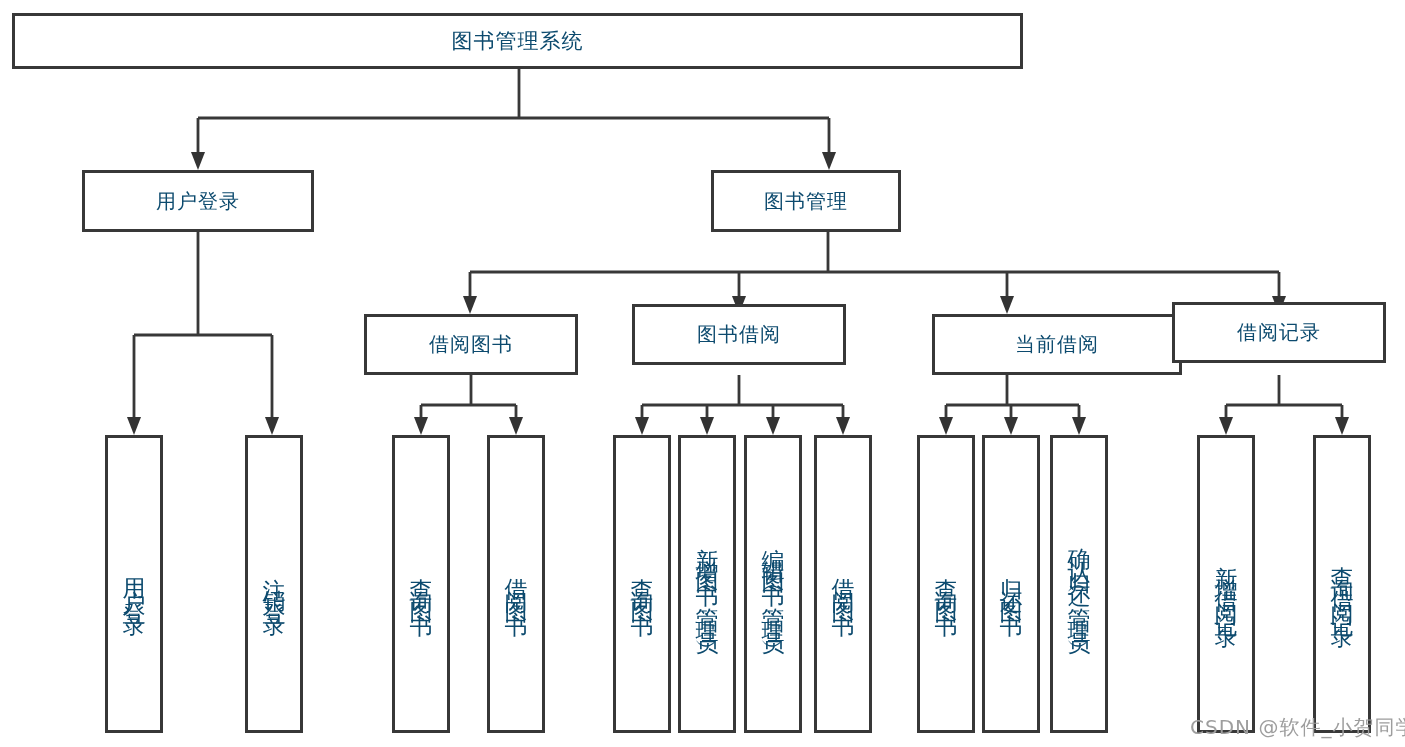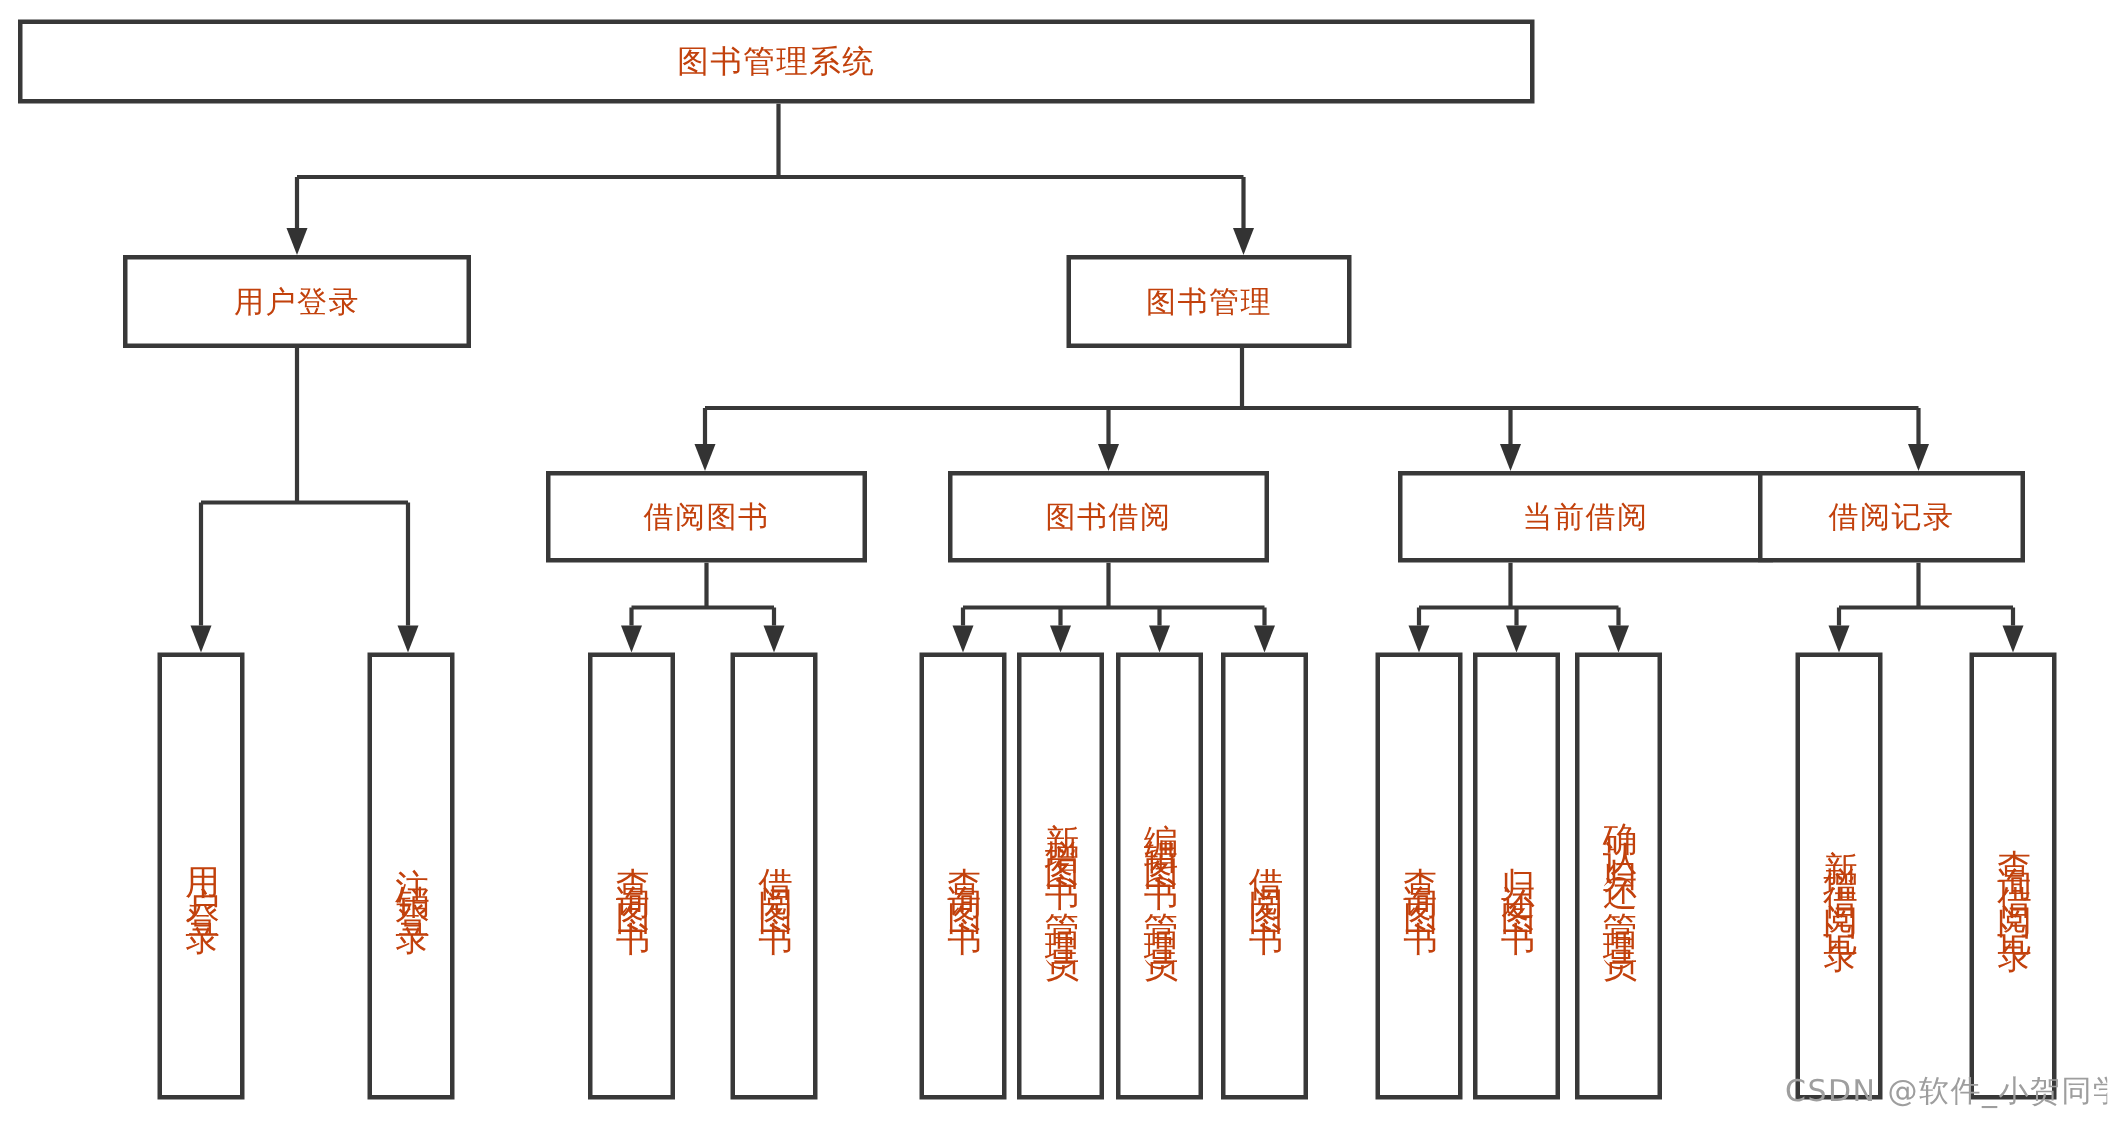--- a/index.html
+++ b/index.html
@@ -14,21 +14,21 @@
   #connectors {
     position: absolute;
     left: 0; top: 0;
     width: 1405px; height: 747px;
   }
   .node {
     position: absolute;
     box-sizing: border-box;
     background: #ffffff;
     border: 3px solid #383838;
-    color: #c2410c;
+    color: #0c4a6e;
     display: flex;
     align-items: center;
     justify-content: center;
     text-align: center;
   }
   .lvl1 { font-size: 21px; letter-spacing: 1px; }
   .lvl2, .lvl3 { font-size: 20px; letter-spacing: 1px; }
   .leaf {
     writing-mode: vertical-rl;
     text-orientation: mixed;
@@ -88,23 +88,23 @@
     <polygon class="arrow" points="1219,417 1233,417 1226,435"></polygon>
     <polygon class="arrow" points="1335,417 1349,417 1342,435"></polygon>
   </svg>
 
   <div class="node lvl1" style="left:12px; top:13px; width:1011px; height:56px;">图书管理系统</div>
 
   <div class="node lvl2" style="left:82px; top:170px; width:232px; height:62px;">用户登录</div>
   <div class="node lvl2" style="left:711px; top:170px; width:190px; height:62px;">图书管理</div>
 
   <div class="node lvl3" style="left:364px; top:314px; width:214px; height:61px;">借阅图书</div>
-  <div class="node lvl3" style="left:632px; top:314px; width:214px; height:61px;">图书借阅</div>
+  <div class="node lvl3" style="left:632px; top:304px; width:214px; height:61px;">图书借阅</div>
   <div class="node lvl3" style="left:932px; top:314px; width:250px; height:61px;">当前借阅</div>
-  <div class="node lvl3" style="left:1172px; top:314px; width:178px; height:61px;">借阅记录</div>
+  <div class="node lvl3" style="left:1172px; top:302px; width:214px; height:61px;">借阅记录</div>
 
   <div class="node leaf" style="left:105px; top:435px; width:58px; height:298px;">用户登录</div>
   <div class="node leaf" style="left:245px; top:435px; width:58px; height:298px;">注销登录</div>
 
   <div class="node leaf" style="left:392px; top:435px; width:58px; height:298px;">查询图书</div>
   <div class="node leaf" style="left:487px; top:435px; width:58px; height:298px;">借阅图书</div>
 
   <div class="node leaf" style="left:613px; top:435px; width:58px; height:298px;">查询图书</div>
   <div class="node leaf" style="left:678px; top:435px; width:58px; height:298px;">新增图书（管理员）</div>
   <div class="node leaf" style="left:744px; top:435px; width:58px; height:298px;">编辑图书（管理员）</div>

